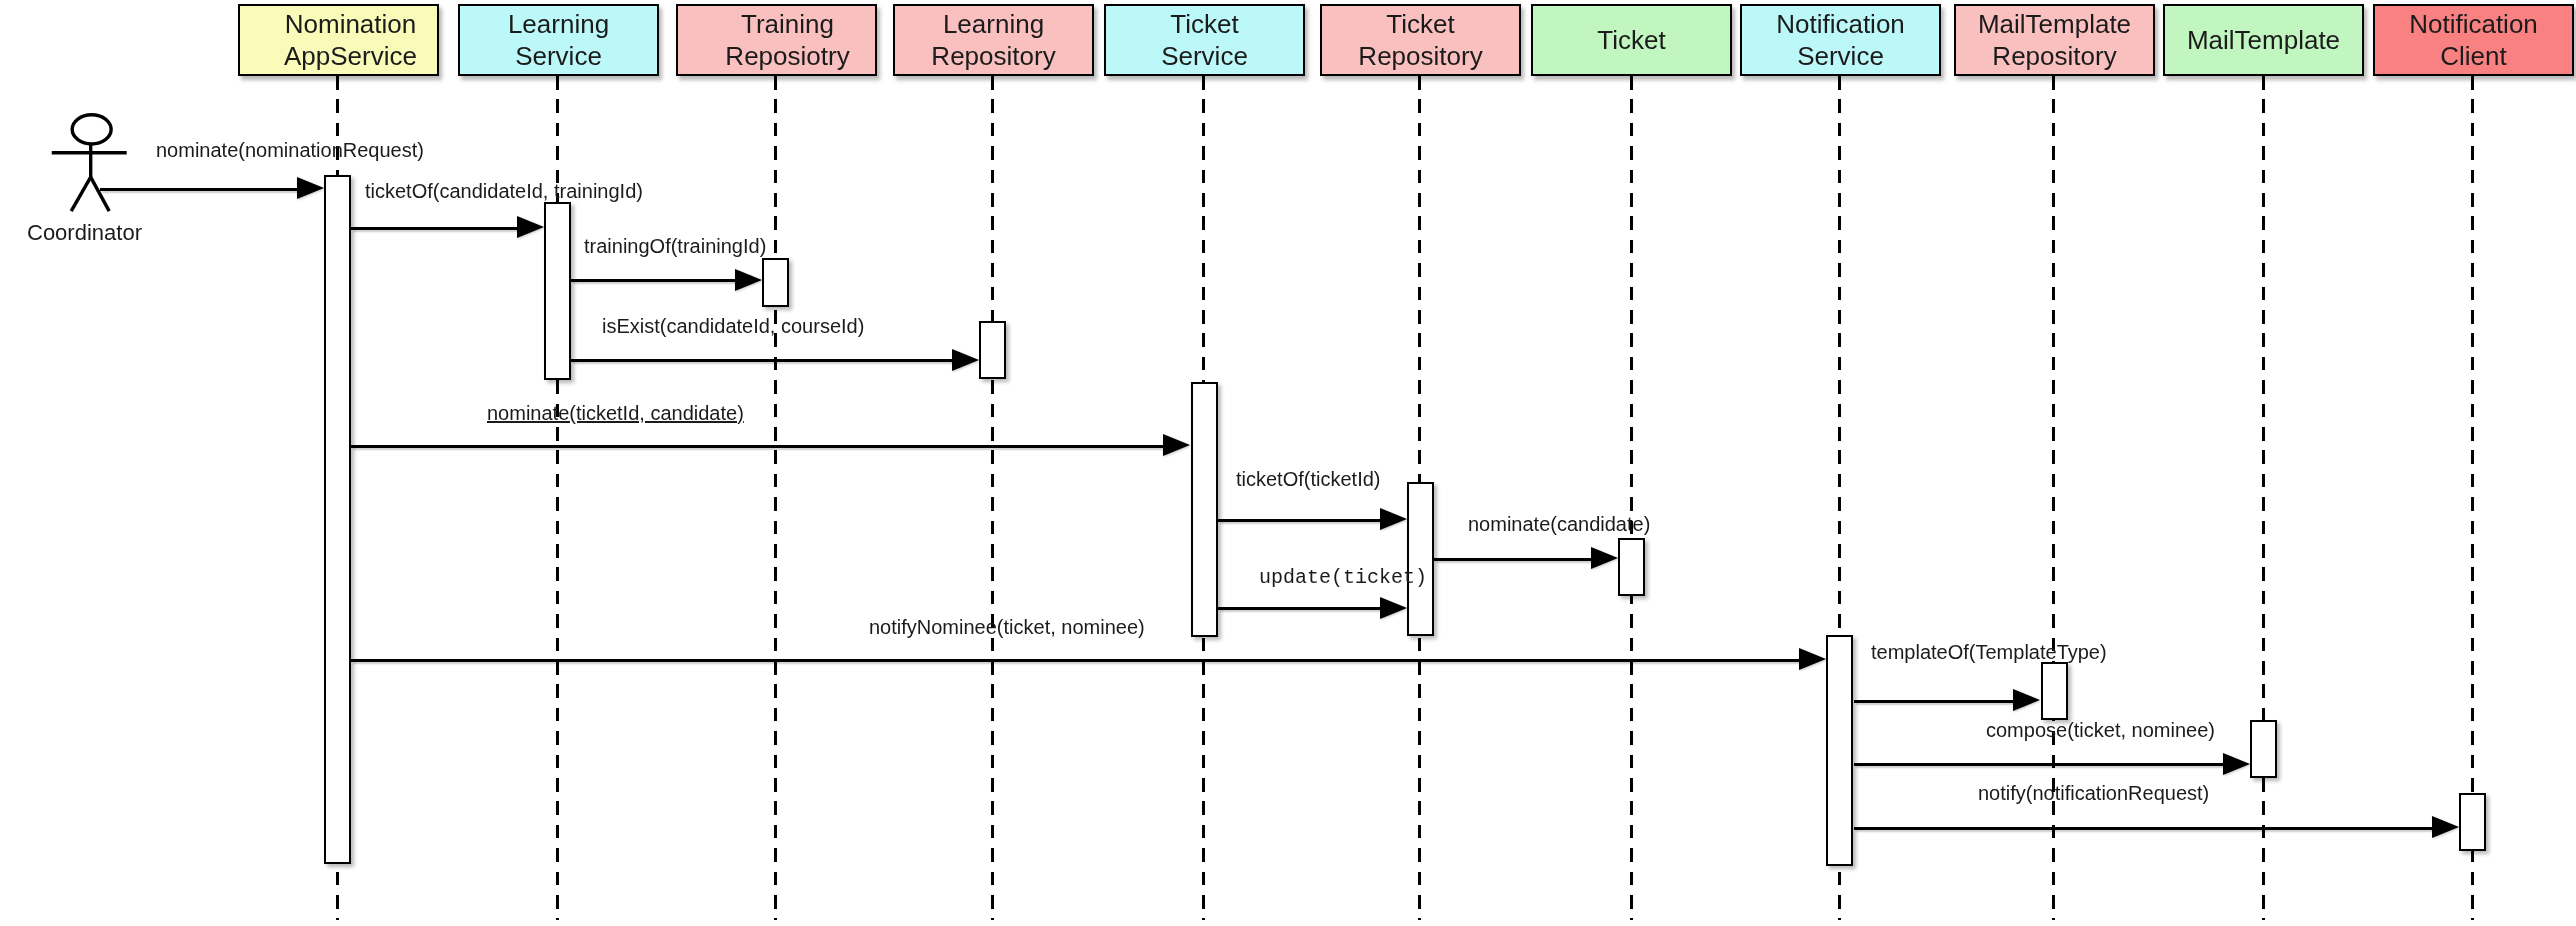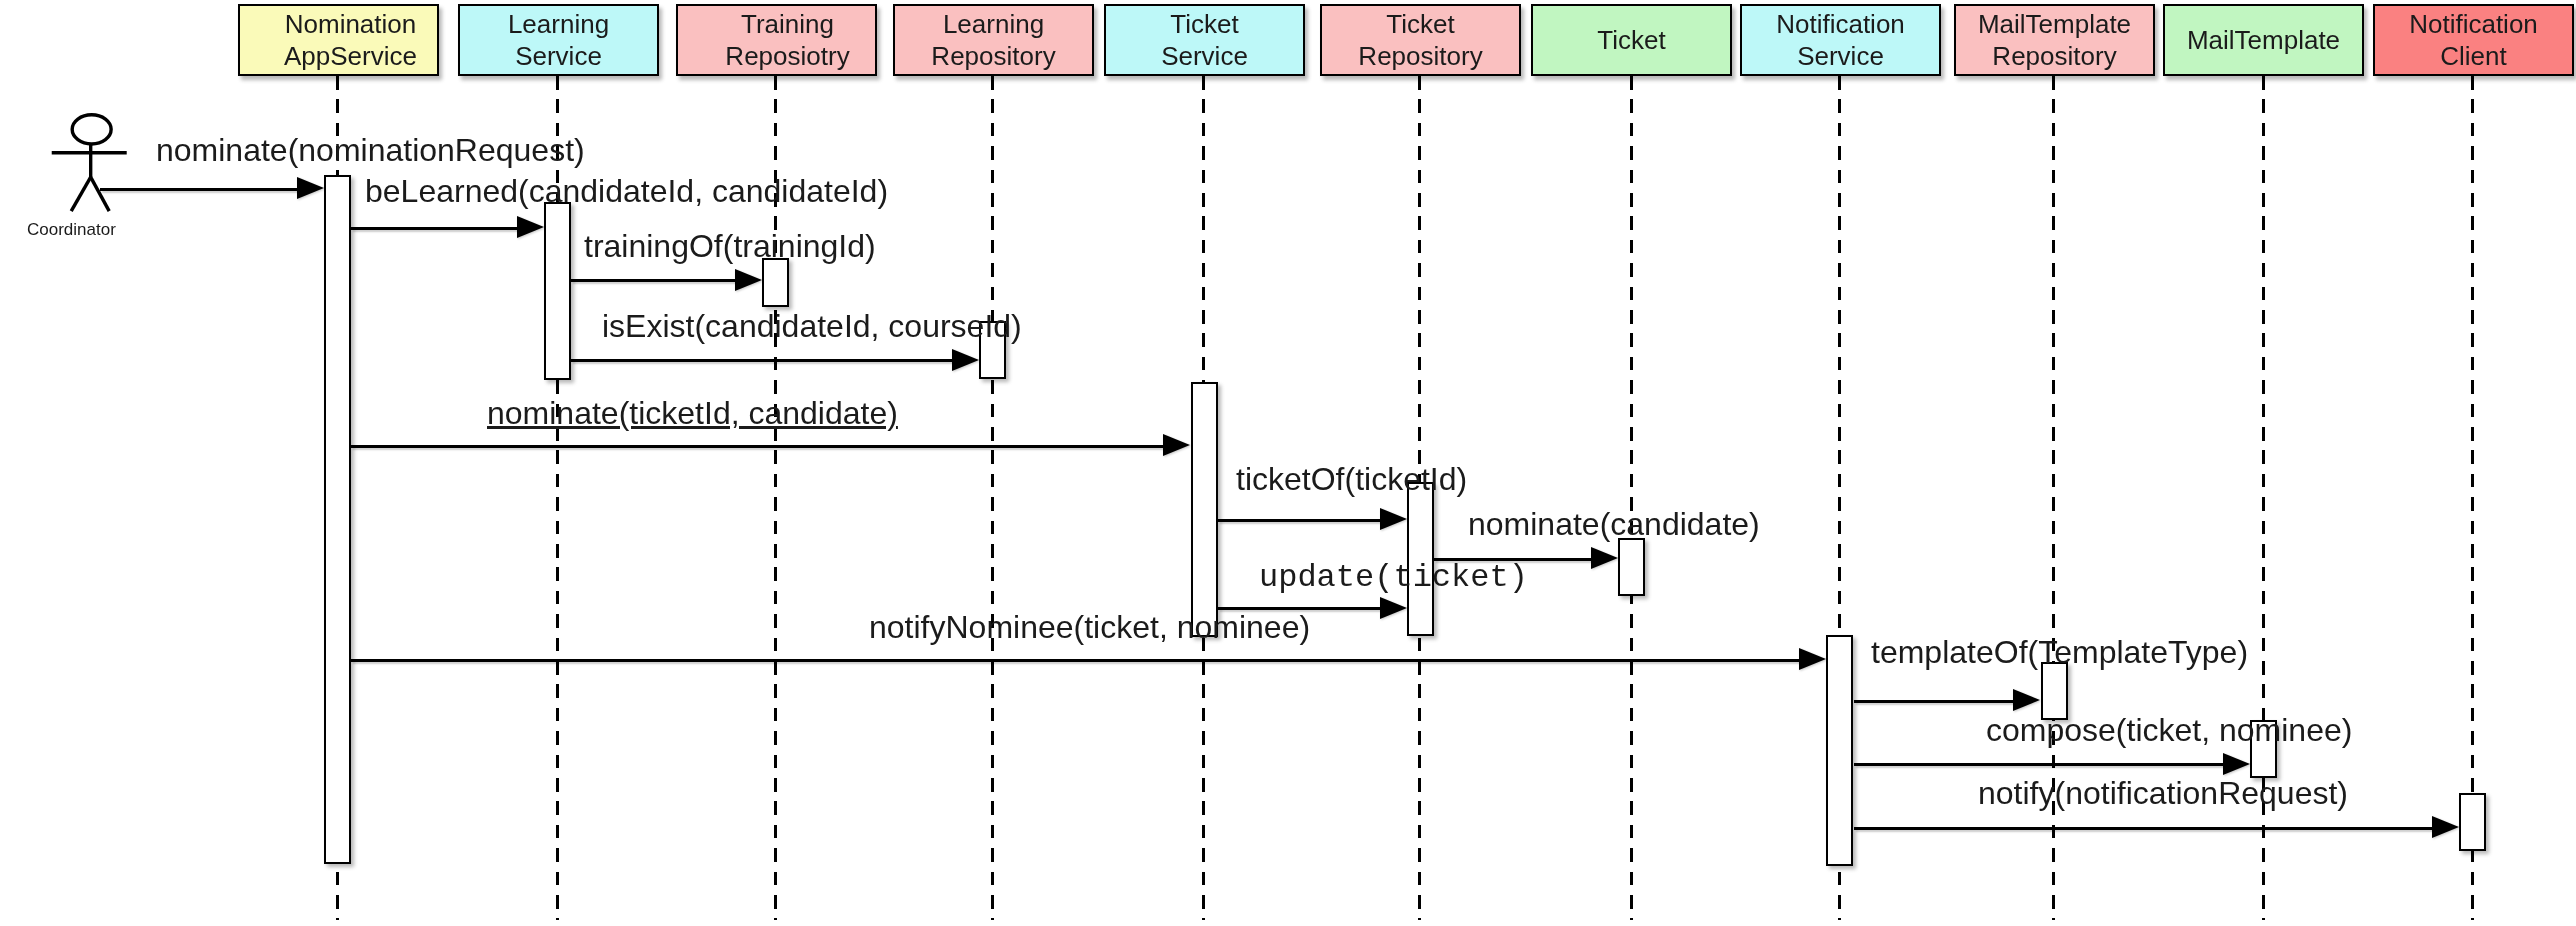--- a/index.html
+++ b/index.html
@@ -50,26 +50,26 @@
   .mhead {
     position: absolute;
     width: 0; height: 0;
     border-top: 11.7px solid transparent;
     border-bottom: 11.7px solid transparent;
     border-left: 27px solid #000;
     filter: drop-shadow(1.9px 1.9px 1px rgba(0,0,0,0.22));
   }
   .mlabel {
     position: absolute;
-    font-size: 32px; line-height: 29px;
+    font-size: 20px; line-height: 29px;
     white-space: nowrap;
   }
   .actor-label {
     position: absolute;
-    font-size: 17px;
+    font-size: 22px;
     white-space: nowrap;
   }
   .actor-svg { position: absolute; }
 </style>
 </head>
 <body>
 
 <div id="canvas">
 
   <svg class="actor-svg" style="left:34px; top:105px;" width="127" height="112" viewBox="0 0 130 115">
@@ -147,21 +147,21 @@
   <div class="activation" style="left:1618px; top:538px; height:58px;"></div>
   <div class="activation" style="left:1826px; top:635px; height:231px;"></div>
   <div class="activation" style="left:2041px; top:662px; height:58px;"></div>
   <div class="activation" style="left:2250px; top:720px; height:58px;"></div>
   <div class="activation" style="left:2459px; top:793px; height:58px;"></div>
 
   <div class="mlabel" style="left:156px; top:136px;">nominate(nominationRequest)</div>
   <div class="mline" style="left:100px; top:188px; width:201px;"></div>
   <div class="mhead" style="left:297px; top:177px;"></div>
 
-  <div class="mlabel" style="left:365px; top:177px;">beLearned(candidateId, candidateId)</div>
+  <div class="mlabel" style="left:365px; top:177px;">ticketOf(candidateId, trainingId)</div>
   <div class="mline" style="left:351px; top:227px; width:169px;"></div>
   <div class="mhead" style="left:517px; top:216px;"></div>
 
   <div class="mlabel" style="left:584px; top:232px;">trainingOf(trainingId)</div>
   <div class="mline" style="left:571px; top:279px; width:167px;"></div>
   <div class="mhead" style="left:735px; top:269px;"></div>
 
   <div class="mlabel" style="left:602px; top:312px;">isExist(candidateId, courseId)</div>
   <div class="mline" style="left:571px; top:359px; width:385px;"></div>
   <div class="mhead" style="left:952px; top:349px;"></div>

